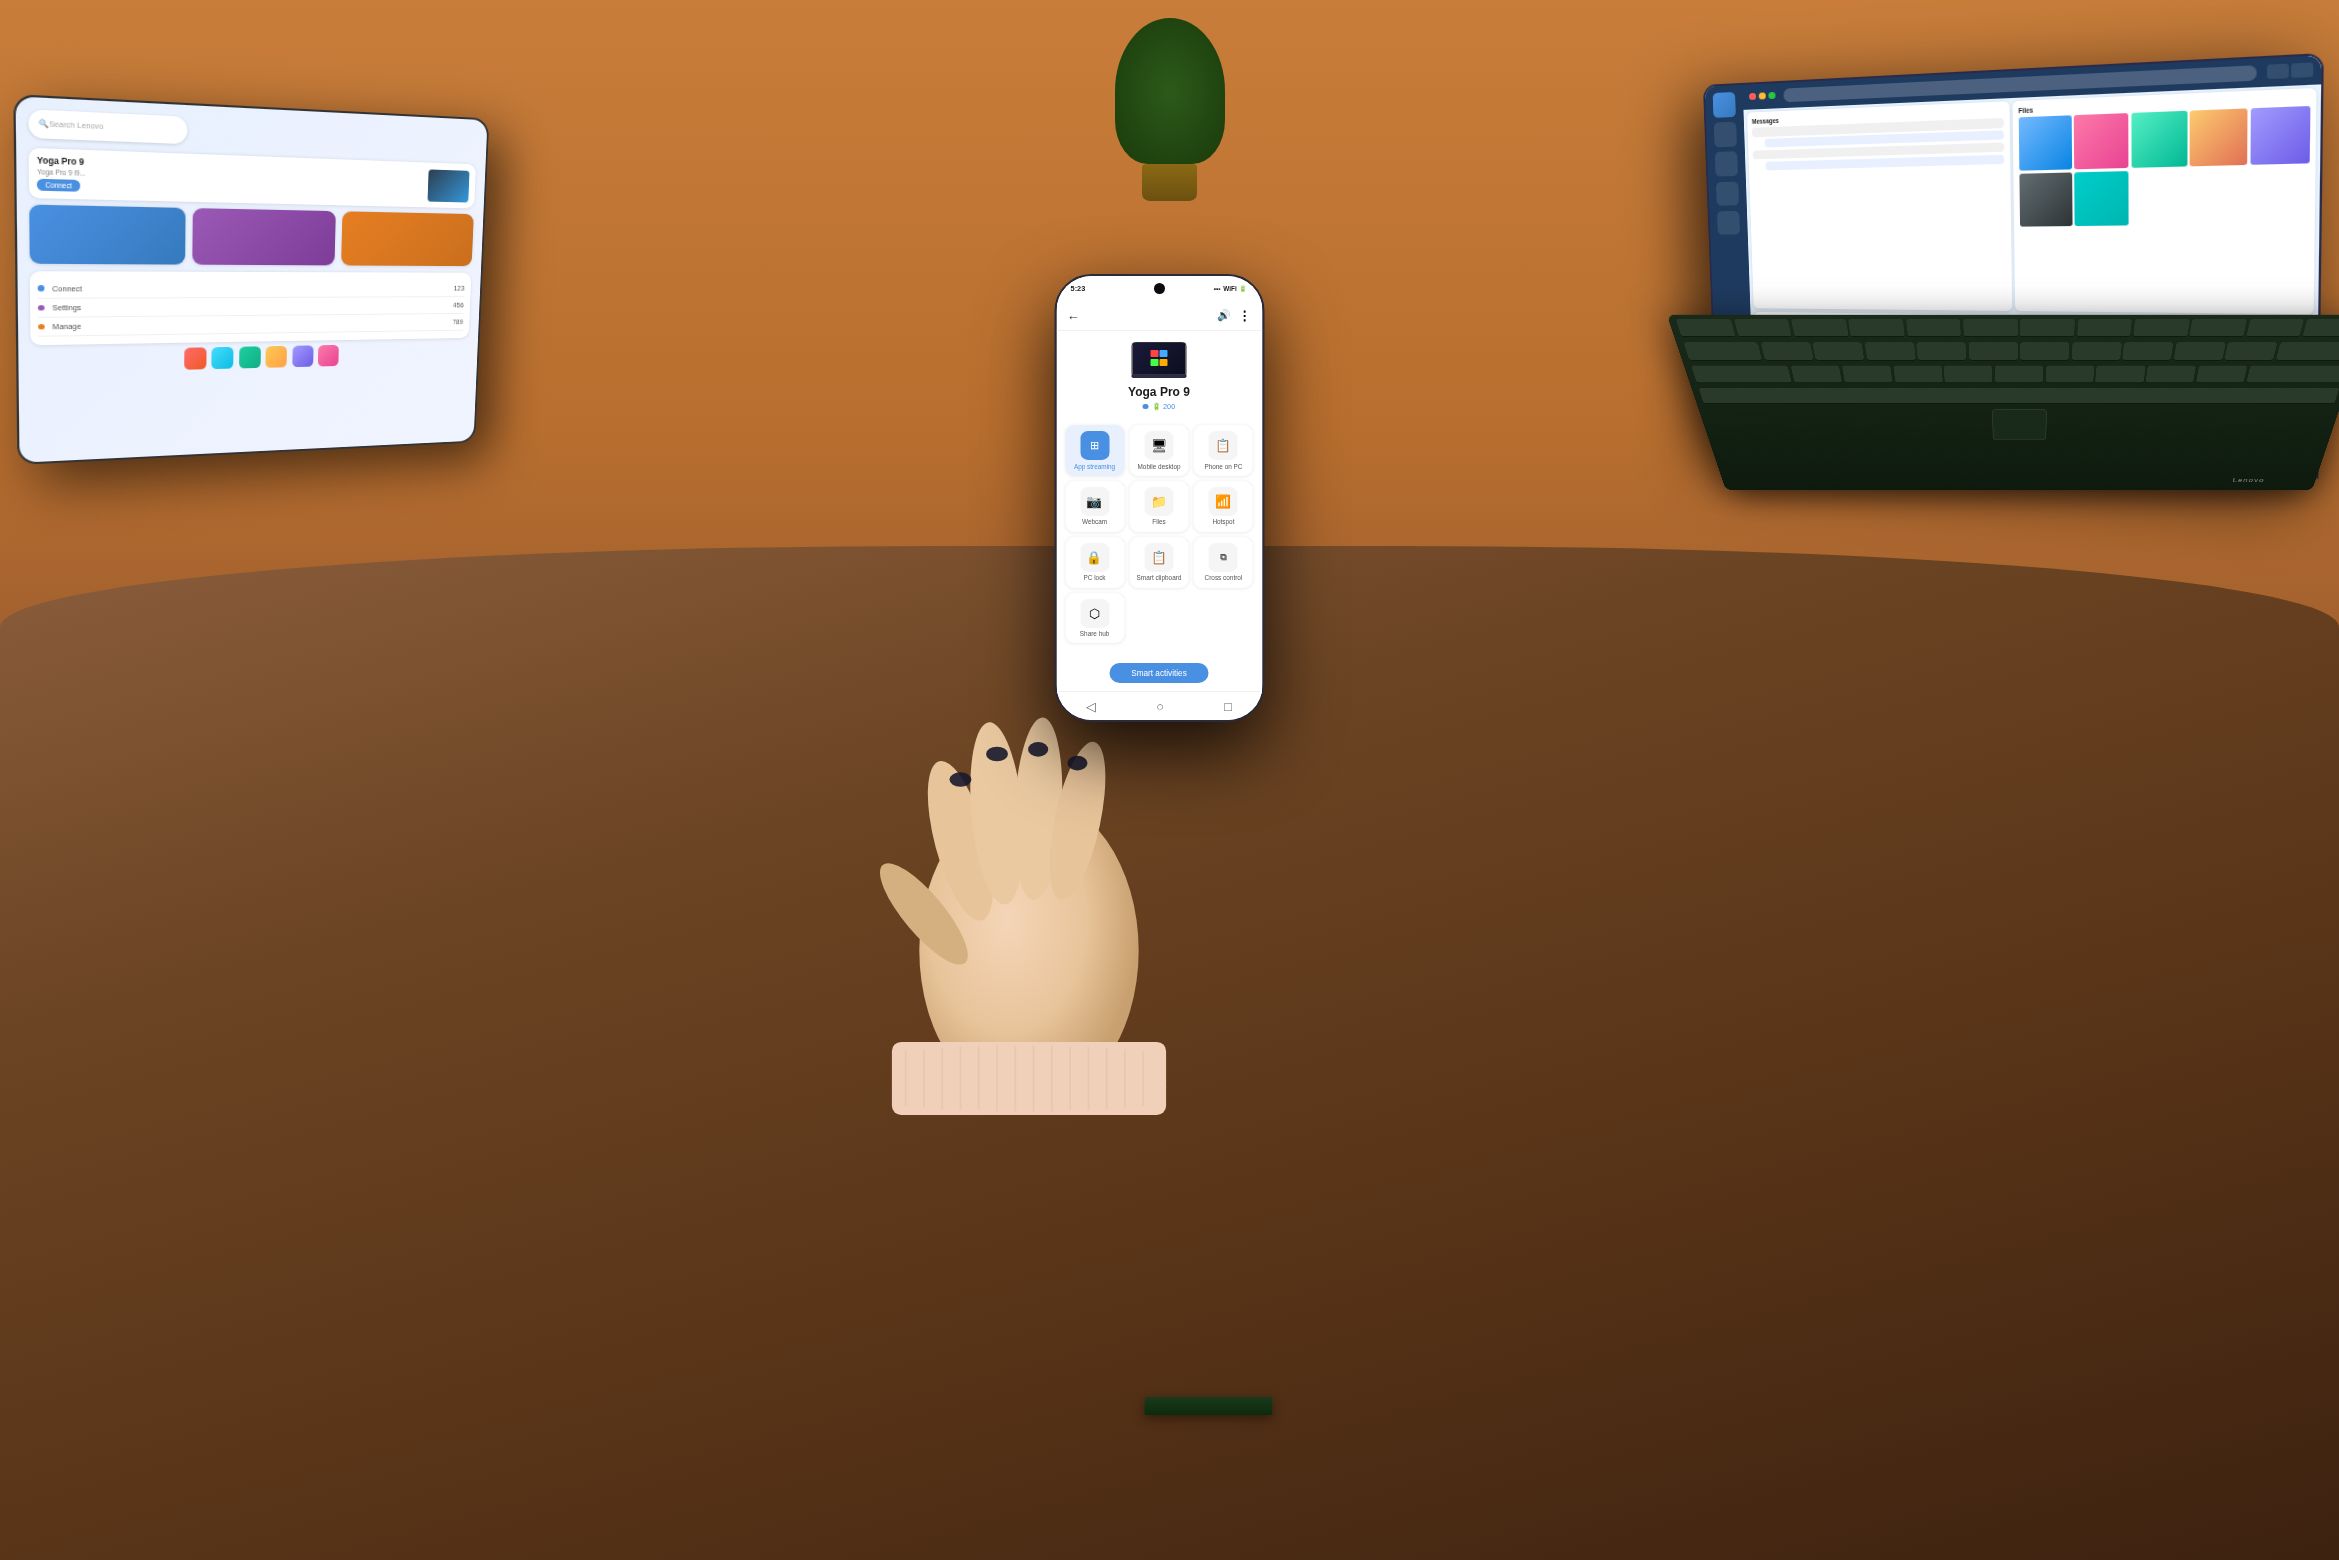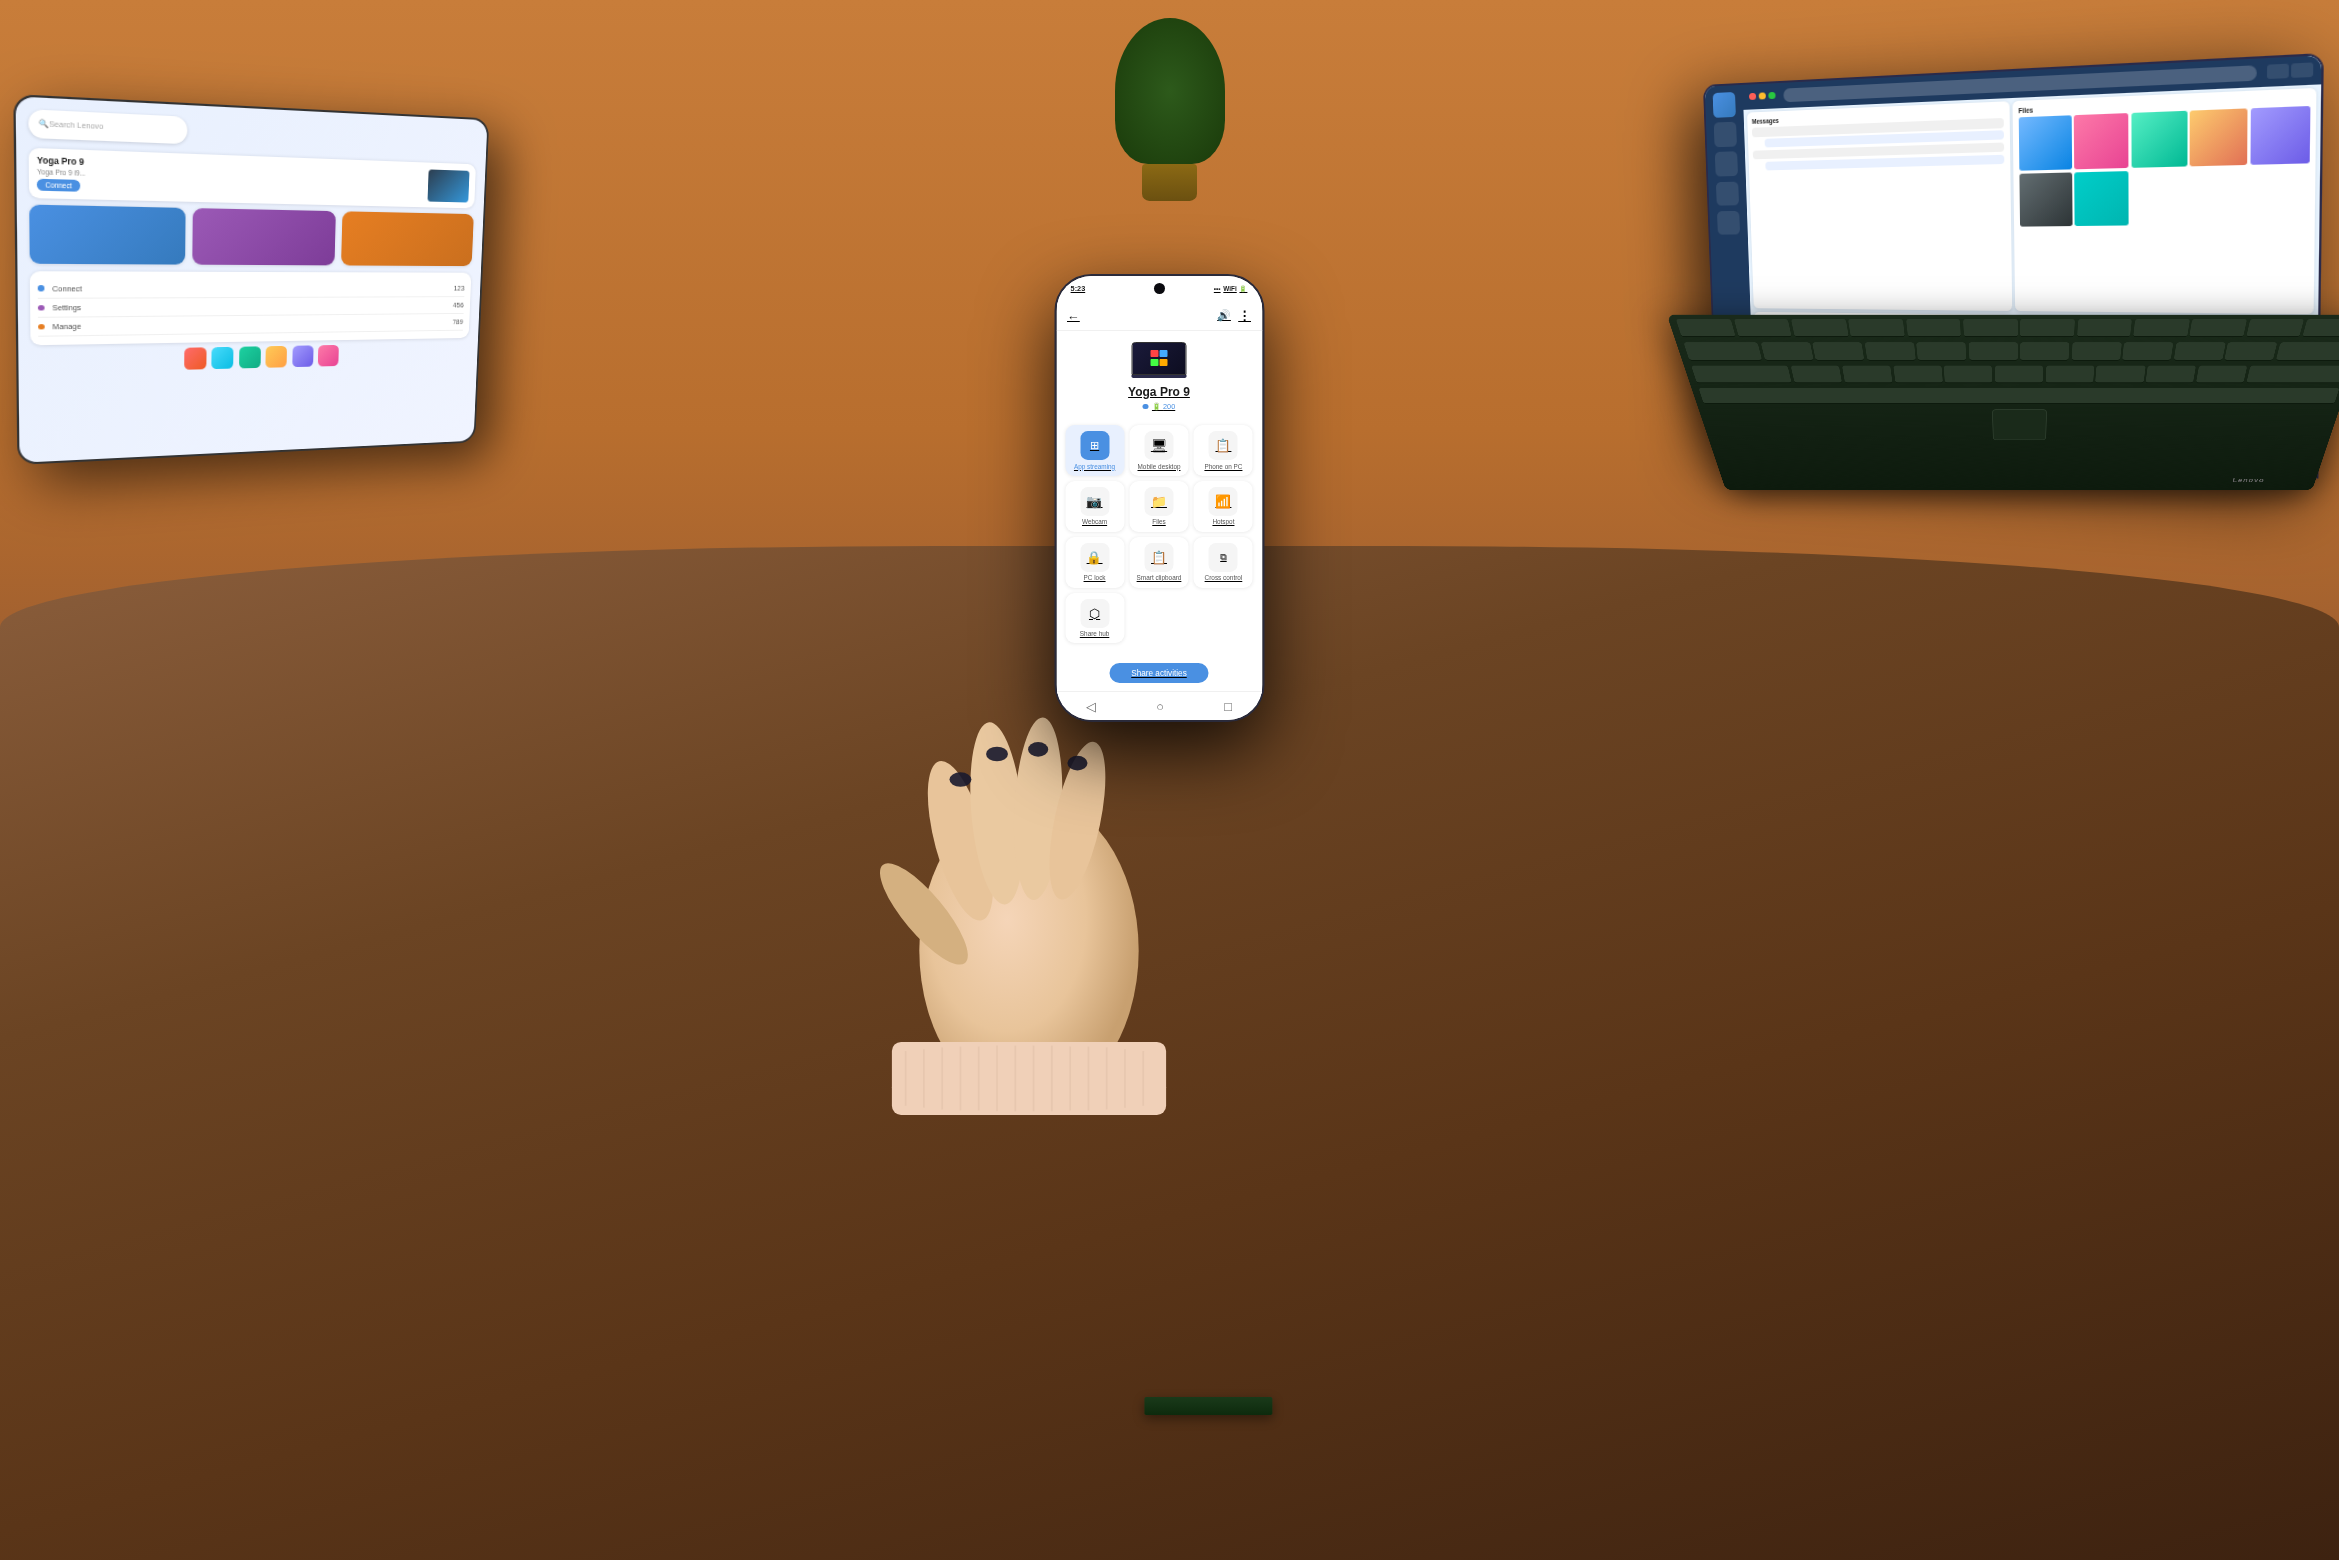--- a/index.html
+++ b/index.html
@@ -226,21 +226,20 @@
       border-bottom: 1.8px solid #0d1a0d;
     }
 
     
     .phone-container {
       position: absolute;
       top: 274px;
       left: 50%;
       transform: translateX(-55%);
       z-index: 10;
-      text-decoration: underline;
     }
     .phone {
       width: 210px;
       height: 448px;
       background: #0a0a0f;
       border-radius: 37px;
       border: 2.7px solid #2a2a3a;
       overflow: hidden;
       box-shadow: 0 27.4px 73px rgba(0,0,0,0.8), inset 0 0 18.3px rgba(255,255,255,0.05);
       position: relative;
@@ -830,21 +829,21 @@
             <span class="feature-icon">⬡</span>
           </div>
           <span class="feature-label">Share hub</span>
         </div>
 
         <div style=""></div>
         <div style=""></div>
       </div>
 
       <div style="display:flex; justify-content:center; padding: 5.5px 0; background:white;">
-        <button class="phone-stop-btn">Share activities</button>
+        <button class="phone-stop-btn">Smart activities</button>
       </div>
 
       <div class="phone-nav">
         <span class="nav-icon">◁</span>
         <span class="nav-icon">○</span>
         <span class="nav-icon">□</span>
       </div>
     </div>
   </div>
 </div>

